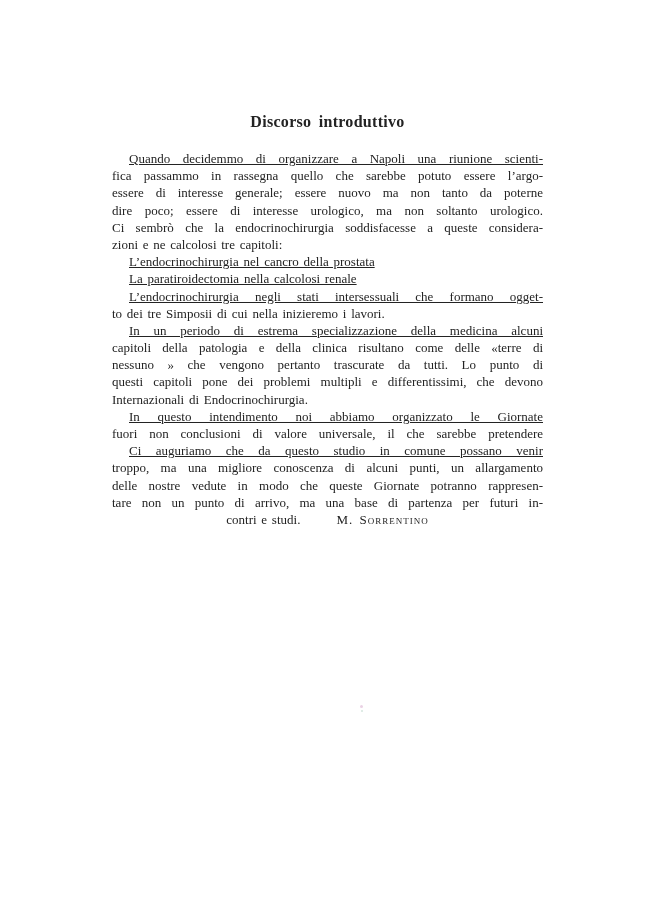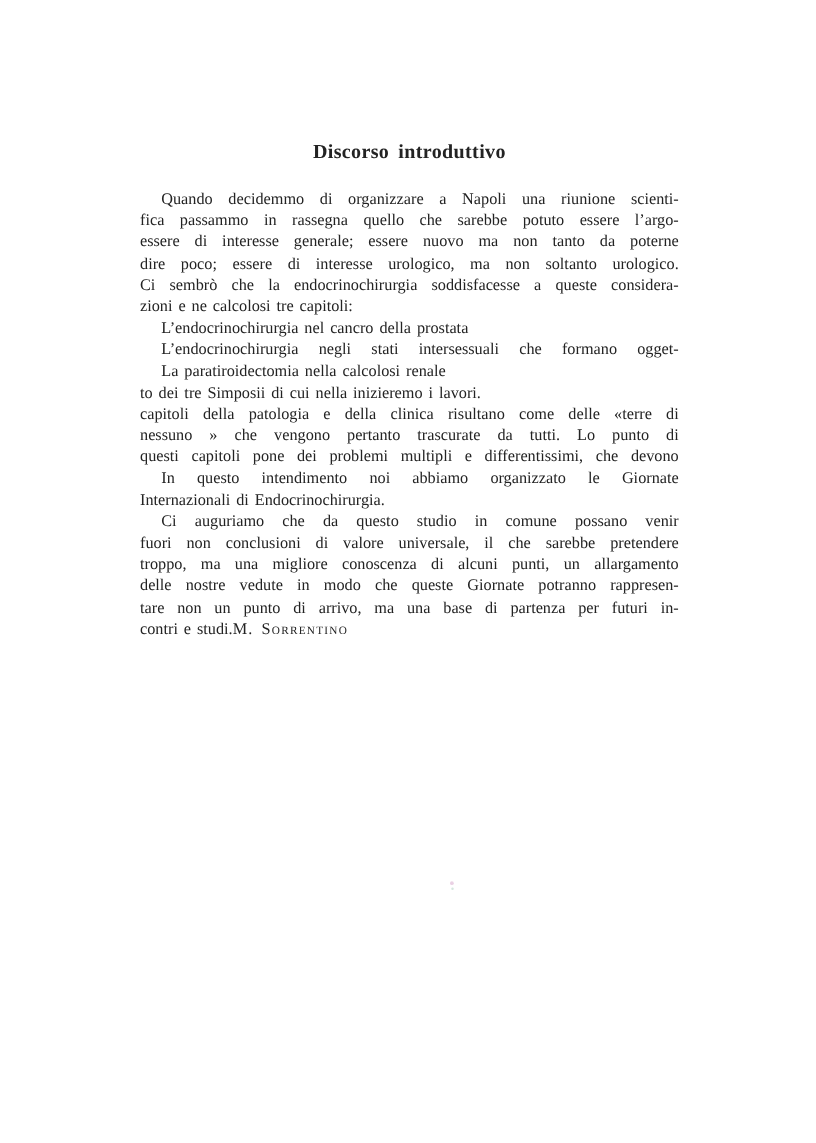--- a/index.html
+++ b/index.html
@@ -34,29 +34,31 @@
   .line {
     font-size: 13px;
     height: 17.2px;
     line-height: 17.2px;
     word-spacing: 1.5px;
     white-space: normal;
     overflow: hidden;
   }
   .line.indent {
     padding-left: 17px;
+    text-decoration: underline;
   }
   .line.justify {
     text-align: justify;
     text-align-last: justify;
   }
   .line.with-author {
     display: flex;
-    justify-content: flex-start;
+    justify-content: center;
     align-items: baseline;
+    gap: 36px;
   }
   .author {
     font-variant: small-caps;
     letter-spacing: 1px;
     word-spacing: 2px;
   }
   .speckle {
     position: absolute;
     border-radius: 50%;
     opacity: 0.65;
@@ -77,30 +79,31 @@
   <div class="text-block">
     <div class="title">Discorso introduttivo</div>
 
   <div class="line indent justify">Quando decidemmo di organizzare a Napoli una riunione scienti-</div>
       <div class="line justify">fica passammo in rassegna quello che sarebbe potuto essere l’argo-</div>
       <div class="line justify">essere di interesse generale; essere nuovo ma non tanto da poterne</div>
       <div class="line justify">dire poco; essere di interesse urologico, ma non soltanto urologico.</div>
       <div class="line justify">Ci sembrò che la endocrinochirurgia soddisfacesse a queste considera-</div>
       <div class="line">zioni e ne calcolosi tre capitoli:</div>
       <div class="line indent">L’endocrinochirurgia nel cancro della prostata</div>
+      <div class="line indent">La paratiroidectomia nella calcolosi renale</div>
       <div class="line indent justify">L’endocrinochirurgia negli stati intersessuali che formano ogget-</div>
-      <div class="line indent">La paratiroidectomia nella calcolosi renale</div>
       <div class="line">to dei tre Simposii di cui nella inizieremo i lavori.</div>
+      <div class="line indent justify">In un periodo di estrema specializzazione della medicina alcuni</div>
       <div class="line justify">capitoli della patologia e della clinica risultano come delle «terre di</div>
       <div class="line justify">nessuno » che vengono pertanto trascurate da tutti. Lo punto di</div>
       <div class="line justify">questi capitoli pone dei problemi multipli e differentissimi, che devono</div>
+      <div class="line">Internazionali di Endocrinochirurgia.</div>
       <div class="line indent justify">In questo intendimento noi abbiamo organizzato le Giornate</div>
-      <div class="line">Internazionali di Endocrinochirurgia.</div>
+      <div class="line justify">fuori non conclusioni di valore universale, il che sarebbe pretendere</div>
       <div class="line indent justify">Ci auguriamo che da questo studio in comune possano venir</div>
-      <div class="line justify">fuori non conclusioni di valore universale, il che sarebbe pretendere</div>
       <div class="line justify">troppo, ma una migliore conoscenza di alcuni punti, un allargamento</div>
       <div class="line justify">delle nostre vedute in modo che queste Giornate potranno rappresen-</div>
       <div class="line justify">tare non un punto di arrivo, ma una base di partenza per futuri in-</div>
       <div class="line with-author">
         <span>contri e studi.</span>
         <span class="author">M. Sorrentino</span>
       </div>
     </div>
   <div class="speckle speckle-a"></div>
   <div class="speckle speckle-b"></div>

